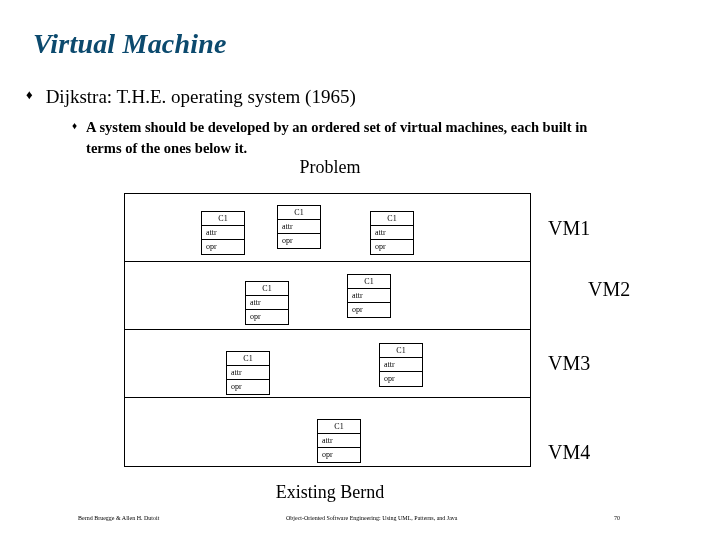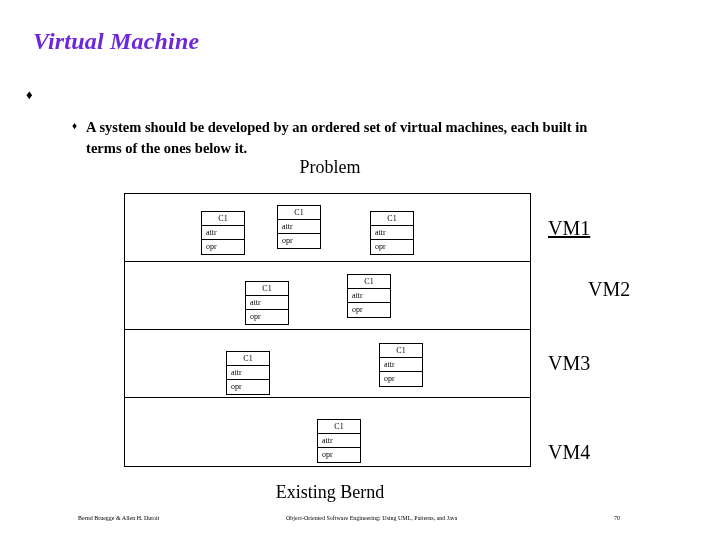--- a/index.html
+++ b/index.html
@@ -14,24 +14,24 @@
     overflow: hidden;
     font-family: "Liberation Serif", "DejaVu Serif", serif;
     color: #000000;
   }
 
   
   #slide-title {
     position: absolute;
     left: 33px;
     top: 28px;
-    font-size: 24px;
+    font-size: 28px;
     font-weight: bold;
     font-style: italic;
-    color: #6d28d9;
+    color: #0c4a6e;
     letter-spacing: 0.2px;
     white-space: nowrap;
   }
 
   
   .bullet-l1 {
     position: absolute;
     left: 26px;
     top: 85px;
     width: 640px;
@@ -126,21 +126,21 @@
   .uml-compartment.opr { text-align: left; padding-left: 4px; }
   .uml-compartment:last-child { border-bottom: none; }
 
   
   .vm-label {
     position: absolute;
     left: 548px;
     font-size: 20px;
     white-space: nowrap;
   }
-  #vm-label-0 { top: 217px; text-decoration: underline; }
+  #vm-label-0 { top: 217px; }
   #vm-label-1 { top: 278px; margin-left: 40px; }
   #vm-label-2 { top: 352px; }
   #vm-label-3 { top: 441px; }
 
   
   .footer-text {
     position: absolute;
     top: 515px;
     font-size: 6px;
     font-family: "Liberation Serif", "DejaVu Serif", serif;
@@ -150,20 +150,21 @@
   #footer-book { left: 286px; }
   #footer-page { left: 614px; }
 </style>
 </head>
 <body>
 
 <div id="slide-title">Virtual Machine</div>
 
 <div class="bullet-l1">
   <span class="glyph">♦</span>
+  <span class="txt">Dijkstra: T.H.E. operating system (1965)</span>
 </div>
 
 <div class="bullet-l2">
   <span class="glyph">♦</span>
   <span class="txt">A system should be developed by an ordered set of virtual machines, each built in terms of the ones below it.</span>
 </div>
 
 <div id="problem-label">Problem</div>
 
 <div id="layer-diagram">

